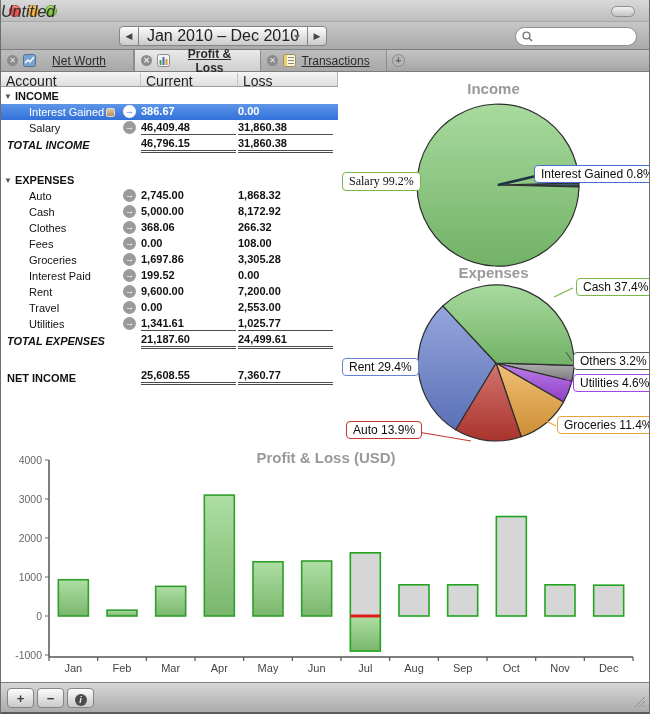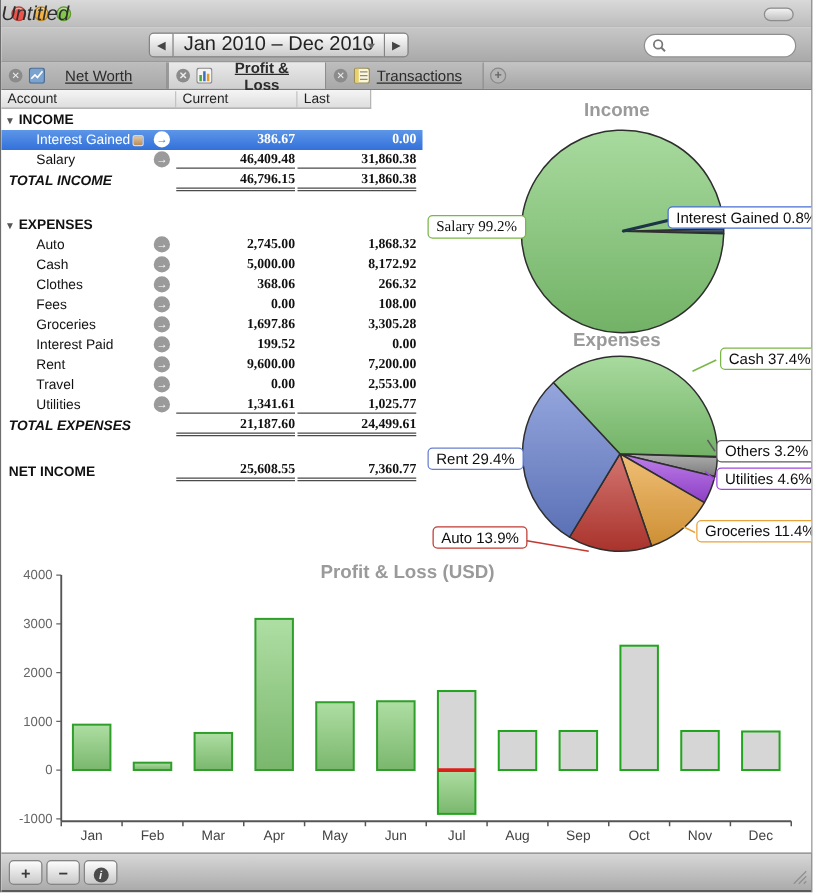--- a/index.html
+++ b/index.html
@@ -43,43 +43,43 @@
   .tab .lab{flex:1;text-align:center;padding-right:10px;text-decoration:underline;}
   .tclose{width:11px;height:11px;border-radius:50%;background:#8b8b8b;color:#ededed;
     font-size:8px;line-height:11px;text-align:center;flex:0 0 auto;}
   .ticon{width:13px;height:13px;flex:0 0 auto;}
   .newtab{width:13px;height:13px;margin:4px 0 0 5px;border-radius:50%;background:#b5b5b5;
     border:1px solid #8a8a8a;color:#666;font-size:10px;line-height:11px;text-align:center;font-weight:bold;}
   .t1{width:133px;} .t2{width:127px;} .t3{width:126px;}
   
   .content{position:absolute;left:0;top:72px;width:650px;height:610px;background:#fff;}
   
-  .thead{position:absolute;left:0;top:0;width:296px;height:15px;
+  .thead{position:absolute;left:0;top:0;width:337px;height:15px;
     background:linear-gradient(#f5f5f5,#dedede);border-bottom:1px solid #9c9c9c;border-right:1px solid #b5b5b5;
-    font-size:11px;color:#1f1f1f;}
+    font-size:14px;color:#1f1f1f;}
   .thead .hc{position:absolute;top:1px;height:13px;border-right:1px solid #c3c3c3;padding-left:5px;}
   .hc.h0{left:0;width:140px;}
   .hc.h1{left:140px;width:97px;}
   .hc.h2{left:237px;width:100px;border-right:none;}
   #rows{position:absolute;left:0;top:16px;width:337px;}
   .trow{position:relative;height:16px;font-size:11px;color:#111;}
   .trow.spacer{height:18px;}
   .trow.total{height:18px;}
   .trow.net{height:20px;}
   .c-name{position:absolute;left:0;top:0;height:100%;width:140px;display:flex;align-items:center;white-space:nowrap;}
   .section .c-name{font-weight:bold;}
   .disclosure{font-size:8px;color:#555;margin:0 3px 0 3px;}
   .account .lab{margin-left:28px;}
   .total .lab{margin-left:6px;font-weight:bold;font-style:italic;}
   .net .lab{margin-left:6px;font-weight:bold;}
   .badge{width:9px;height:9px;border-radius:2px;margin-left:2px;
     background:linear-gradient(#e7c79b,#b98d5a);border:1px solid #d9d9d9;}
   .goarrow{position:absolute;left:122px;top:1px;width:13px;height:13px;border-radius:50%;
     background:#9a9a9a;color:#fff;font-size:9px;line-height:13px;text-align:center;font-weight:bold;}
-  .c-val{position:absolute;top:0;height:15px;text-align:right;font-weight:bold;line-height:15px;font-family:Liberation Serif, serif;}
+  .c-val{position:absolute;top:0;height:15px;text-align:left;font-weight:bold;line-height:15px;}
   .c-cur{left:140px;width:95px;}
   .c-last{left:237px;width:95px;}
   .pretotal .c-val{border-bottom:1px solid #4a4a4a;}
   .total .c-val,.net .c-val{border-bottom:3px double #4a4a4a;height:17px;line-height:15px;}
   .trow.selected{background:linear-gradient(#5d96e8,#3371da);color:#fff;}
   .trow.selected .c-val{color:#fff;}
   .trow.selected .goarrow{background:#fff;color:#3b79dd;}
   
   .ctitle{position:absolute;font-size:15px;font-weight:bold;color:#9a9a9a;text-align:center;}
   .plabel{position:absolute;background:#fff;border:1.5px solid #888;border-radius:4px;
@@ -159,21 +159,21 @@
       <span class="lab">Transactions</span>
     </div>
     <div class="newtab">+</div>
   </div>
 
   <div class="content">
 
     <div class="thead">
       <div class="hc h0">Account</div>
       <div class="hc h1">Current</div>
-      <div class="hc h2">Last</div>
+      <div class="hc h2">Loss</div>
     </div>
     <div id="rows">
         <div class="trow section">
           <div class="c-name">
             <span class="disclosure">▼</span>
             <span class="lab">INCOME</span>
           </div>
           <div class="c-val c-cur"></div>
           <div class="c-val c-last"></div>
         </div>

